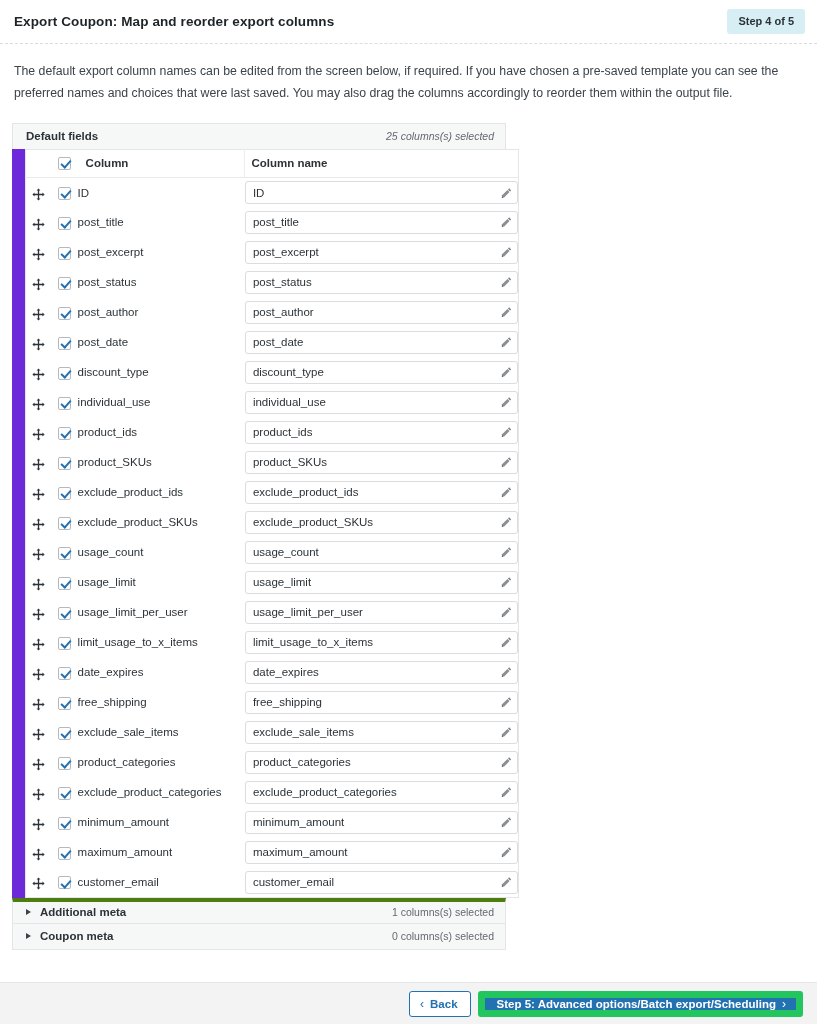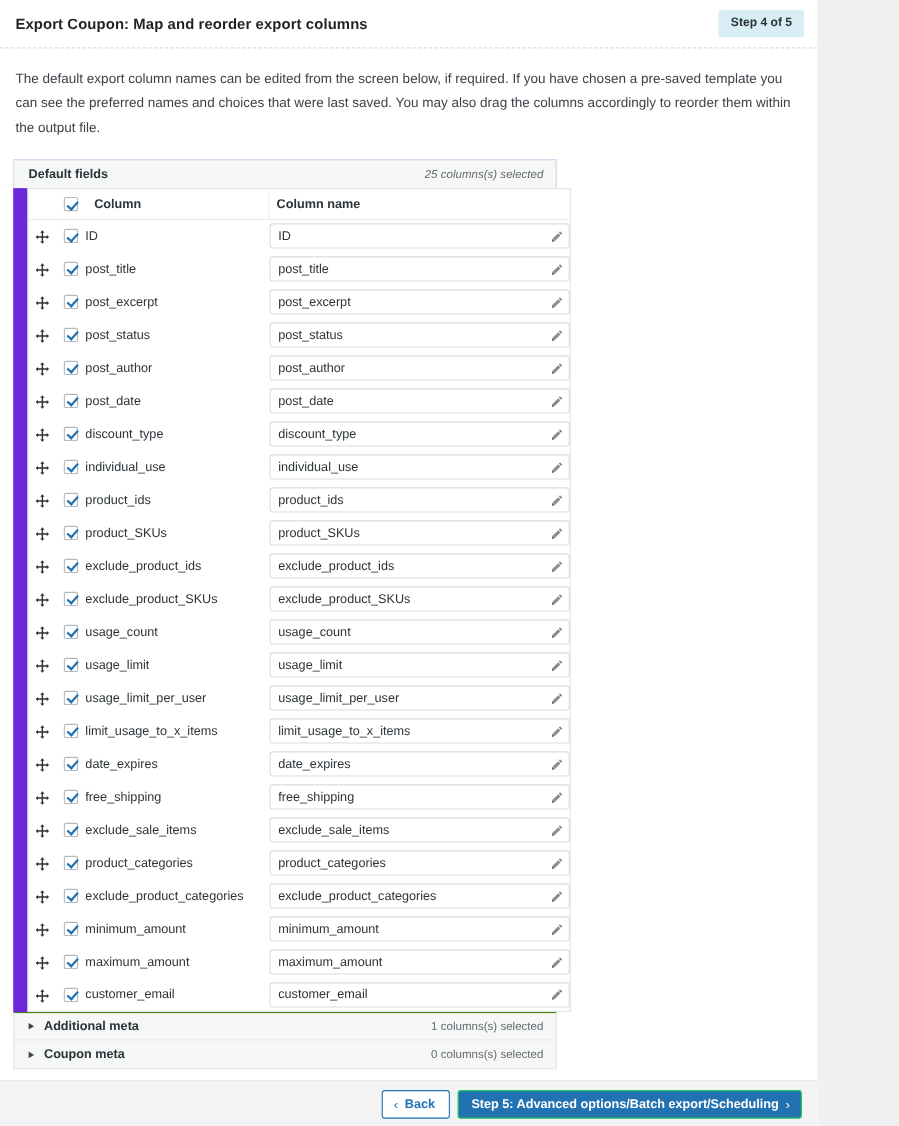--- a/index.html
+++ b/index.html
@@ -5,21 +5,21 @@
   * { box-sizing: border-box; }
   html, body {
     margin: 0; padding: 0;
     width: 817px; height: 1024px;
     background: #f0f0f1;
     font-family: "Liberation Sans", sans-serif;
     -webkit-font-smoothing: antialiased;
   }
   .page {
     position: relative;
-    width: 743px; height: 1024px;
+    width: 817px; height: 1024px;
     background: #ffffff;
     overflow: hidden;
   }
 
   
   .titlebar {
     position: relative;
     height: 44px;
     display: flex;
     align-items: center;
@@ -194,21 +194,21 @@
   .acc-row {
     display: flex;
     align-items: center;
     background: #f6f7f7;
     border: 1px solid #e4e5e7;
     border-top: none;
     height: 26px;
     padding: 0 11px 0 13px;
     cursor: pointer;
   }
-  .acc-row:first-child { border-top: 1px solid #4d7c0f; }
+  .acc-row:first-child { border-top: 4px solid #4d7c0f; }
   .acc-caret {
     width: 0; height: 0;
     border-left: 5px solid #3c434a;
     border-top: 3.5px solid transparent;
     border-bottom: 3.5px solid transparent;
     margin-right: 9px;
   }
   .acc-title {
     font-size: 11.5px;
     font-weight: bold;
@@ -246,21 +246,21 @@
     font-family: "Liberation Sans", sans-serif;
   }
   .btn-back {
     background: #fff;
     border: 1px solid #2271b1;
     color: #2271b1;
     padding: 0 12px 0 10px;
   }
   .btn-next {
     background: #2271b1;
-    border: 1px solid #22c55e;
+    border: 7px solid #22c55e;
     color: #fff;
     padding: 0 10px 0 12px;
   }
   .chev { font-size: 12px; line-height: 1; font-weight: normal; }
 
   .spacer-bottom { height: 60px; }
 </style>
 </head>
 <body>
 

